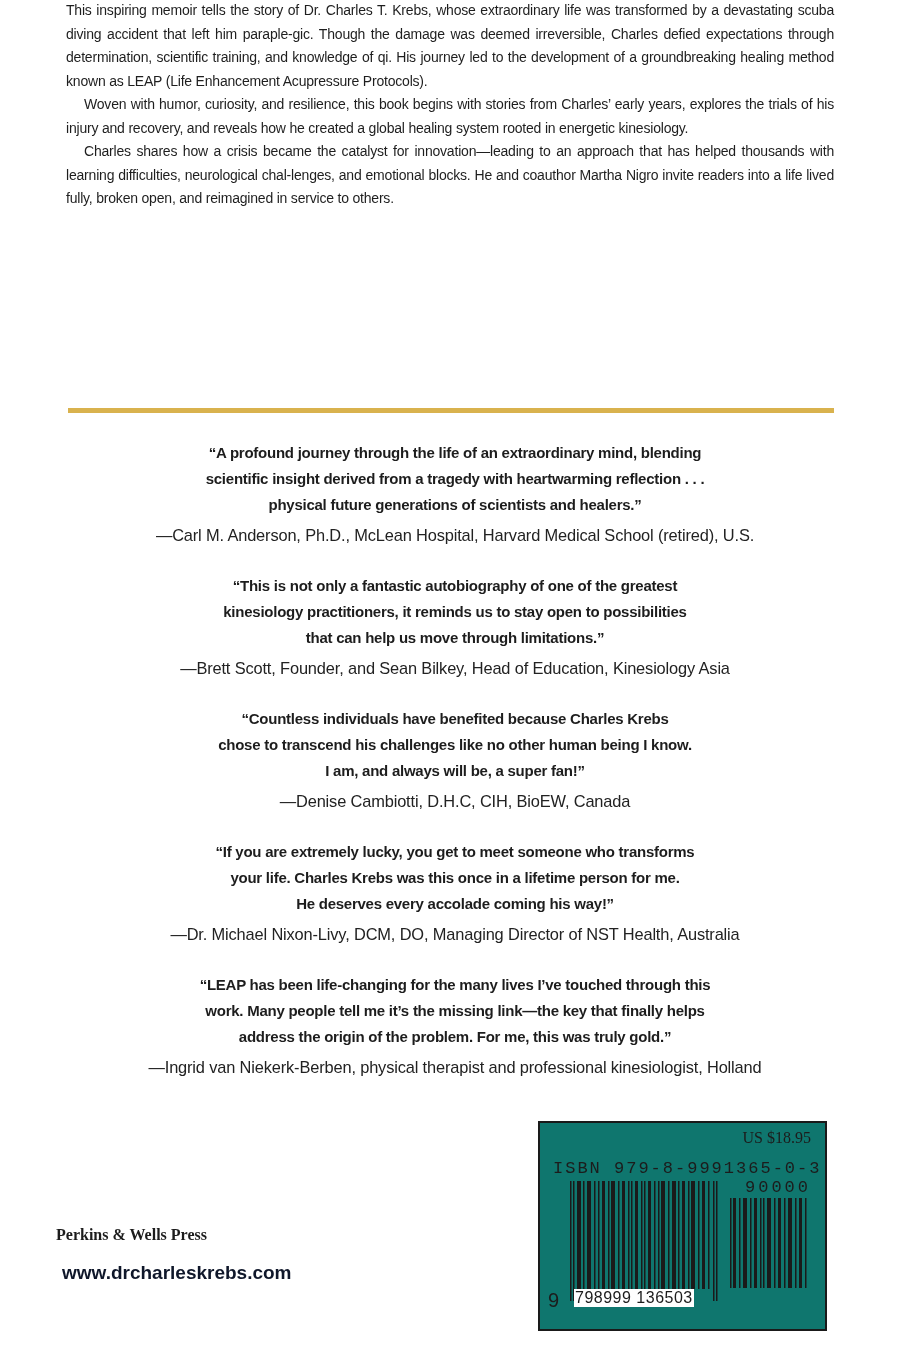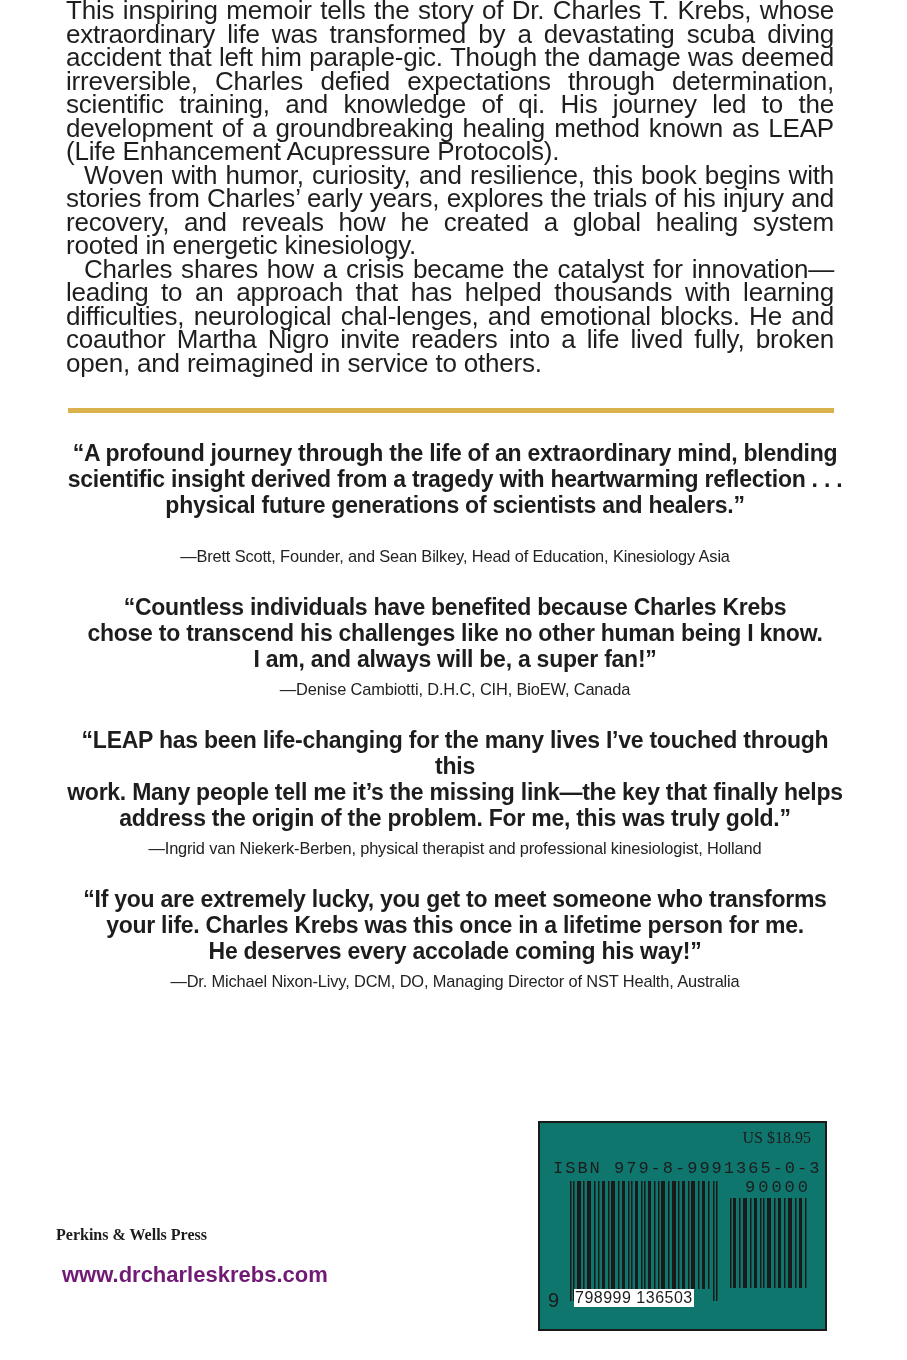--- a/index.html
+++ b/index.html
@@ -1,27 +1,27 @@
 <!DOCTYPE html>
 <html><head>
 <meta charset="utf-8">
 <style>
   html, body { margin:0; padding:0; }
   body { width:907px; height:1360px; background:#ffffff; position:relative; overflow:hidden; color:#1c1c1c; }
-  .blurb { position:absolute; left:66px; top:-1px; width:768px; font-family:"Liberation Sans", sans-serif; font-size:26px; line-height:23.5px; text-align:justify; color:#1e1e1e; letter-spacing:-0.2px; }
+  .blurb { position:absolute; left:66px; top:-1px; width:768px; font-family:"Liberation Sans", sans-serif; font-size:14px; line-height:23.5px; text-align:justify; color:#1e1e1e; letter-spacing:-0.2px; }
   .blurb p { margin:0; }
   .blurb p.indent { text-indent:18px; }
   .rule { position:absolute; left:68px; top:408px; width:766px; height:5px; background:#d9b24e; }
   .quotes { position:absolute; left:60px; top:440px; width:790px; text-align:center; }
   .q { margin-bottom:27px; }
-  .q-text { font-family:"Liberation Sans", sans-serif; font-weight:bold; font-size:23px; line-height:26px; color:#1d1d1d; letter-spacing:-0.25px; }
+  .q-text { font-family:"Liberation Sans", sans-serif; font-weight:bold; font-size:15px; line-height:26px; color:#1d1d1d; letter-spacing:-0.25px; }
   .q-line { display:block; }
   .q-attr { font-family:"Liberation Sans", sans-serif; font-size:16.4px; line-height:22px; margin-top:6px; color:#222; letter-spacing:-0.15px; }
   .publisher { position:absolute; left:56px; top:1226px; font-family:"Liberation Serif", serif; font-weight:bold; font-size:16px; color:#1c1c1c; }
-  .website { position:absolute; left:62px; top:1262px; font-family:"Liberation Sans", sans-serif; font-weight:bold; font-size:22px; color:#701a75; }
+  .website { position:absolute; left:62px; top:1262px; font-family:"Liberation Sans", sans-serif; font-weight:bold; font-size:19px; color:#0f172a; }
   .barcode-box { position:absolute; left:538px; top:1121px; width:285px; height:206px; border:2.5px solid #1a1a1a; background:#0f766e; }
   .price { position:absolute; right:14px; top:6px; font-family:"Liberation Serif", serif; font-size:16px; color:#1c1c1c; }
   .isbn { position:absolute; left:13px; top:36px; font-family:"Liberation Mono", monospace; font-size:17px; letter-spacing:2px; color:#1c1c1c; }
   .addon-num { position:absolute; right:14px; top:55px; font-family:"Liberation Mono", monospace; font-size:17px; letter-spacing:3px; color:#1c1c1c; }
   .bars-main { position:absolute; left:30px; top:58px; width:150px; height:120px; }
   .bars-addon { position:absolute; left:190px; top:75px; width:78px; height:90px; }
   .ean-first { position:absolute; left:8px; top:166px; font-family:"Liberation Sans", sans-serif; font-size:20px; color:#1c1c1c; }
   .ean-rest { position:absolute; left:34px; top:166px; font-family:"Liberation Sans", sans-serif; font-size:16px; letter-spacing:0.5px; color:#1c1c1c; background:#fff; padding:0 1px; }
 </style>
 </head>
@@ -35,47 +35,53 @@
 
 <div class="rule"></div>
 
 <div class="quotes">
   <div class="q">
     <div class="q-text">
       <span class="q-line">“A profound journey through the life of an extraordinary mind, blending</span>
       <span class="q-line">scientific insight derived from a tragedy with heartwarming reflection . . .</span>
       <span class="q-line">physical future generations of scientists and healers.”</span>
     </div>
+    <div class="q-attr">—Carl M. Anderson, Ph.D., McLean Hospital, Harvard Medical School (retired), U.S.</div>
   </div>
   <div class="q">
+    <div class="q-text">
+      <span class="q-line">“This is not only a fantastic autobiography of one of the greatest</span>
+      <span class="q-line">kinesiology practitioners, it reminds us to stay open to possibilities</span>
+      <span class="q-line">that can help us move through limitations.”</span>
+    </div>
     <div class="q-attr">—Brett Scott, Founder, and Sean Bilkey, Head of Education, Kinesiology Asia</div>
   </div>
   <div class="q">
     <div class="q-text">
       <span class="q-line">“Countless individuals have benefited because Charles Krebs</span>
       <span class="q-line">chose to transcend his challenges like no other human being I know.</span>
       <span class="q-line">I am, and always will be, a super fan!”</span>
     </div>
     <div class="q-attr">—Denise Cambiotti, D.H.C, CIH, BioEW, Canada</div>
   </div>
   <div class="q">
     <div class="q-text">
+      <span class="q-line">“If you are extremely lucky, you get to meet someone who transforms</span>
+      <span class="q-line">your life. Charles Krebs was this once in a lifetime person for me.</span>
+      <span class="q-line">He deserves every accolade coming his way!”</span>
+    </div>
+    <div class="q-attr">—Dr. Michael Nixon-Livy, DCM, DO, Managing Director of NST Health, Australia</div>
+  </div>
+  <div class="q">
+    <div class="q-text">
       <span class="q-line">“LEAP has been life-changing for the many lives I’ve touched through this</span>
       <span class="q-line">work. Many people tell me it’s the missing link—the key that finally helps</span>
       <span class="q-line">address the origin of the problem. For me, this was truly gold.”</span>
     </div>
     <div class="q-attr">—Ingrid van Niekerk-Berben, physical therapist and professional kinesiologist, Holland</div>
-  </div>
-  <div class="q">
-    <div class="q-text">
-      <span class="q-line">“If you are extremely lucky, you get to meet someone who transforms</span>
-      <span class="q-line">your life. Charles Krebs was this once in a lifetime person for me.</span>
-      <span class="q-line">He deserves every accolade coming his way!”</span>
-    </div>
-    <div class="q-attr">—Dr. Michael Nixon-Livy, DCM, DO, Managing Director of NST Health, Australia</div>
   </div>
 </div>
 
 <div class="publisher">Perkins &amp; Wells Press</div>
 <div class="website">www.drcharleskrebs.com</div>
 
 <div class="barcode-box">
   <div class="price">US $18.95</div>
   <div class="isbn">ISBN 979-8-9991365-0-3</div>
   <div class="addon-num">90000</div>

